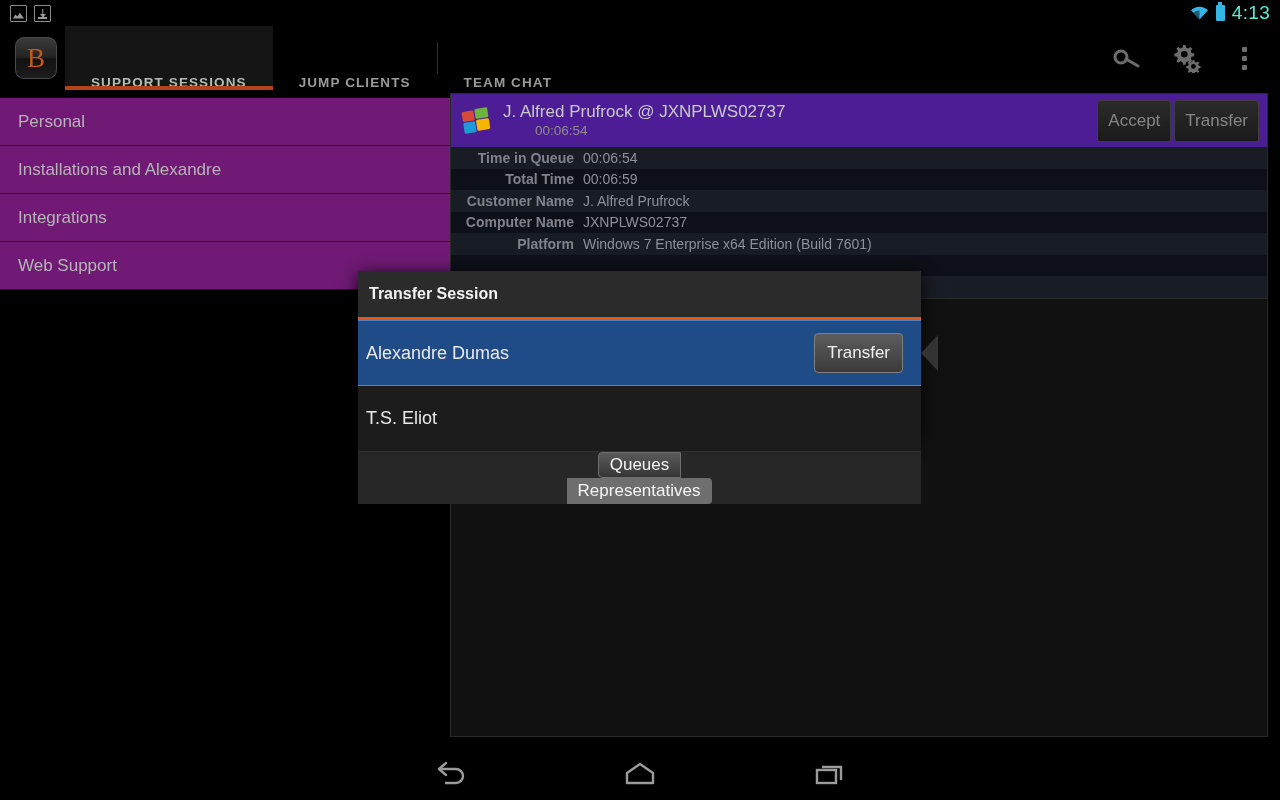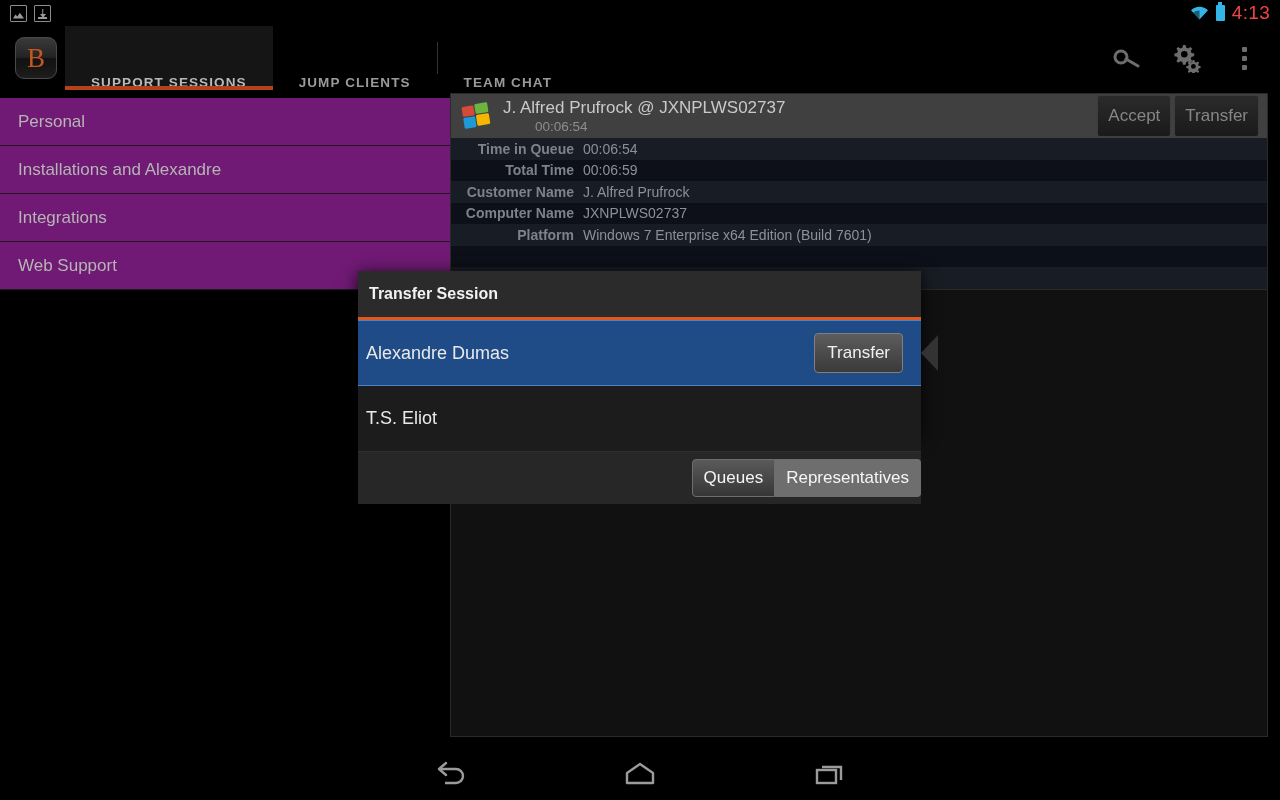--- a/index.html
+++ b/index.html
@@ -42,21 +42,21 @@
   }
   .wifi-ic { width:19px; height:14px; position:relative; }
   .wifi-ic svg { display:block; }
   .batt-ic {
     width:9px; height:16px; background:#33b5e5; border-radius:1px; position:relative;
   }
   .batt-ic::before {
     content:""; position:absolute; left:50%; top:-3px; transform:translateX(-50%);
     width:4px; height:3px; background:#33b5e5;
   }
-  #clock { color:#ef4444; font-size:19px; letter-spacing:.3px; }
+  #clock { color:#5eead4; font-size:19px; letter-spacing:.3px; }
 
   
   #action-bar {
     position:absolute; left:0; top:26px; width:1280px; height:64px;
     background:#000; display:flex; align-items:stretch;
   }
   #app-logo {
     width:42px; height:42px; margin:11px 0 0 15px; flex:none;
     border-radius:9px;
     background:linear-gradient(180deg,#3a3a3a 0%,#232323 48%,#111 52%,#1d1d1d 100%);
@@ -105,22 +105,22 @@
     border-top:16px solid transparent; border-bottom:16px solid transparent;
     border-right:16px solid #000;
   }
 
   
   #session-panel {
     position:absolute; left:450px; top:93px; width:818px; height:644px;
     background:#111111; border:1px solid #2a2a2a;
   }
   #session-header {
-    height:44px; display:flex; align-items:center; padding:0 8px 0 10px;
-    background:#404040; position:relative;
+    height:53px; display:flex; align-items:center; padding:0 8px 0 10px;
+    background:#4c1d95; position:relative;
   }
   #win-logo { width:30px; height:28px; flex:none; margin-right:12px; position:relative; }
   #sess-titles { display:flex; flex-direction:column; justify-content:center; }
   #sess-title { font-size:17px; color:#c9c9c9; line-height:1.25; }
   #sess-elapsed { font-size:13.5px; color:#8d8d8d; margin-left:32px; line-height:1.3; }
   #sess-actions { margin-left:auto; display:flex; gap:3px; }
   .sess-btn {
     height:42px; min-width:62px; padding:0 10px; border-radius:3px;
     background:linear-gradient(180deg,#2b2b2b,#1a1a1a);
     border:1px solid #3d3d3d; color:#868686; font-size:17px;
@@ -165,20 +165,21 @@
   }
   .rep-arrow {
     position:absolute; right:-17px; top:50%; transform:translateY(-50%);
     width:0; height:0;
     border-top:18px solid transparent; border-bottom:18px solid transparent;
     border-right:17px solid #333;
   }
   #dlg-footer {
     height:52px; display:flex; align-items:center; justify-content:flex-end;
     background:#272727;
+    flex-direction:column;
   }
   .seg {
     height:38px; padding:0 11px; display:flex; align-items:center;
     font-size:17px; color:#f5f5f5; border:1px solid #6e6e6e;
   }
   .seg.left  { border-radius:4px 0 0 4px; background:linear-gradient(180deg,#5a5a5a,#363636); }
   .seg.right { border-radius:0 4px 4px 0; background:#6e6e6e; border-left:none; }
 
   
   #nav-bar {

